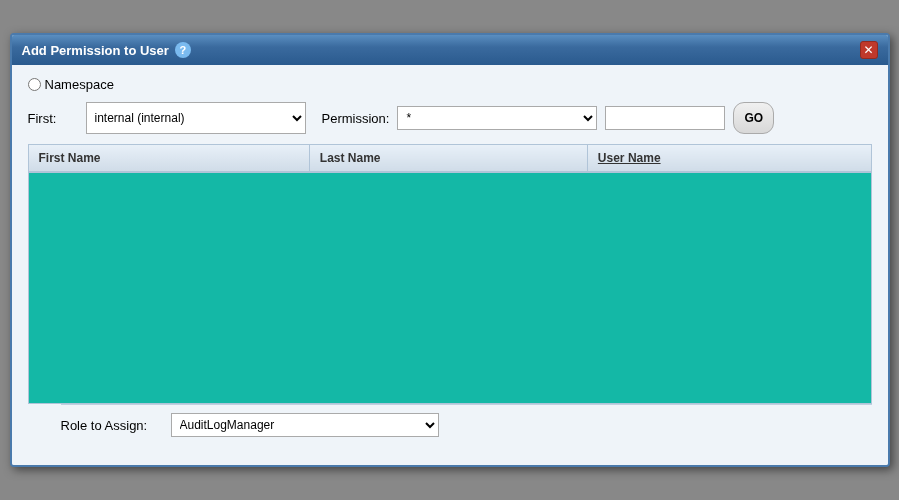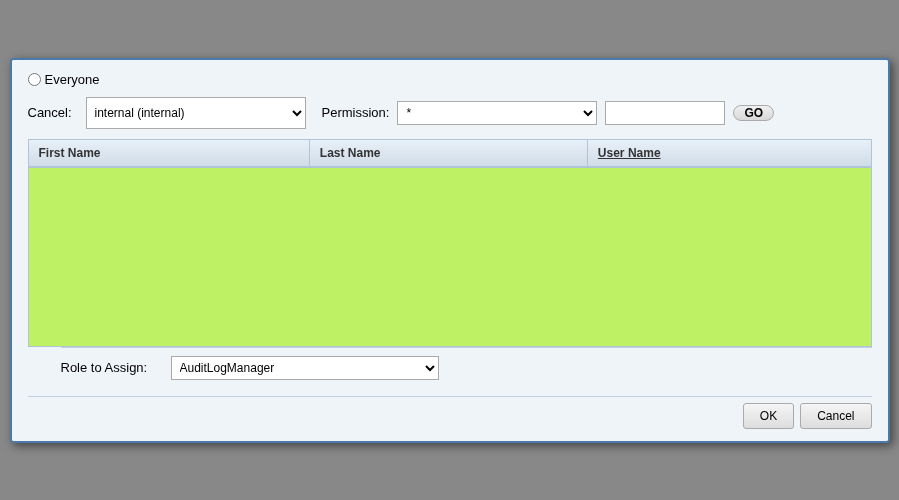--- a/index.html
+++ b/index.html
@@ -112,33 +112,33 @@
     }
     .namespace-input {
       width: 120px;
       height: 24px;
       border: 1px solid #aaa;
       background: white;
       font-size: 12px;
       padding: 0 4px;
     }
     .go-btn {
-      height: 16px;
+      height: 32px;
       padding: 0 10px;
       background: linear-gradient(to bottom, #f0f0f0, #d8d8d8);
       border: 1px solid #aaa;
       font-size: 12px;
       font-weight: bold;
       cursor: pointer;
       border-radius: 11px;
     }
     .table-container {
       border: 1px solid #b0c4d8;
-      background: #bef264;
-      height: 208px;
+      background: #14b8a6;
+      height: 260px;
       overflow-y: auto;
     }
     .table {
       width: 100%;
       border-collapse: collapse;
     }
     .table th {
       background: linear-gradient(to bottom, #e8f0f8, #d0dce8);
       border-bottom: 2px solid #b0c4d8;
       border-right: 1px solid #b0c4d8;
@@ -197,32 +197,39 @@
       font-size: 12px;
       cursor: pointer;
       border-radius: 3px;
     }
   </style>
 </head>
 <body>
 
 <div class="dialog">
 
+  <div class="dialog-titlebar">
+    <div class="dialog-title-left">
+      <span class="dialog-title-text">Add Permission to User</span>
+      <div class="help-icon">?</div>
+    </div>
+    <div class="close-btn">✕</div>
+  </div>
 
   <div class="dialog-body">
 
     <div class="radio-row">
       <label class="radio-label">
         <input type="radio" name="usertype" style="">
-        <span>Everyone</span>
+        <span>Namespace</span>
       </label>
     </div>
 
     <div class="search-row">
-      <span class="search-label">Cancel:</span>
+      <span class="search-label">First:</span>
       <select class="search-select">
         <option>internal (internal)</option>
         <option>external (external)</option>
         <option>all</option>
       </select>
       <span class="namespace-label">Permission:</span>
       <select class="namespace-select">
         <option>*</option>
         <option>default</option>
         <option>admin</option>
@@ -248,19 +255,15 @@
     <div class="role-row">
       <span class="role-label">Role to Assign:</span>
       <select class="role-select">
         <option>AuditLogManager</option>
         <option>Admin</option>
         <option>Reader</option>
         <option>Writer</option>
       </select>
     </div>
 
-    <div class="button-row">
-      <button class="ok-btn">OK</button>
-      <button class="cancel-btn">Cancel</button>
-    </div>
 
   </div>
 </div>
 
 </body></html>

